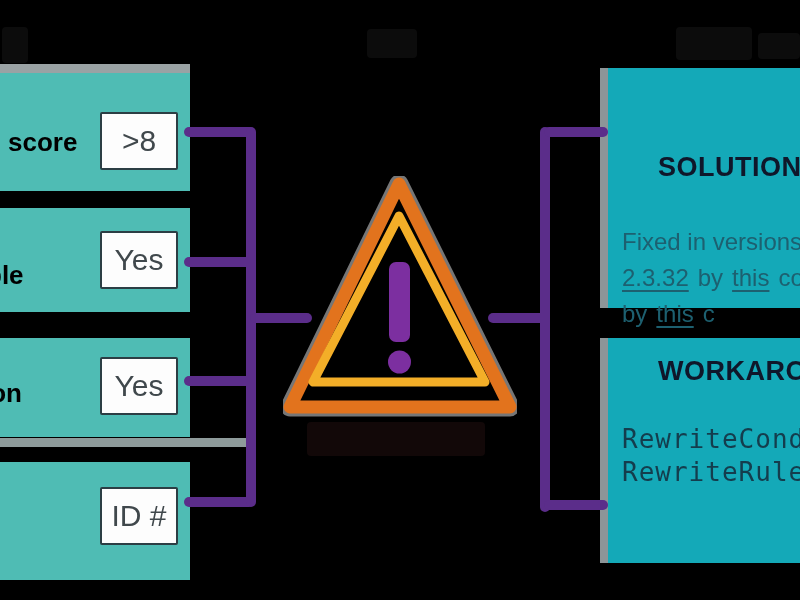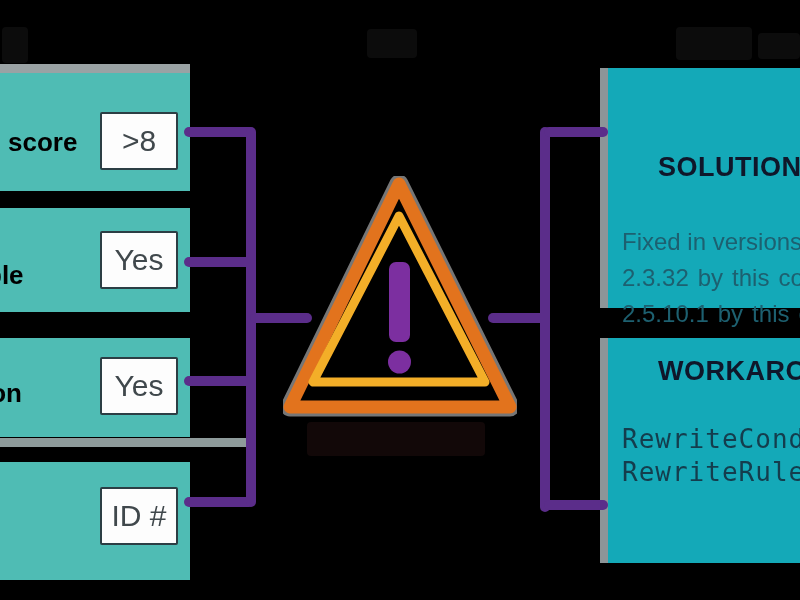--- a/index.html
+++ b/index.html
@@ -22,21 +22,21 @@
   .rbox{
     position:absolute;left:600px;width:210px;background:#14a9b8;
     border-left:8px solid #8d9598;box-sizing:border-box;
   }
   .rtitle{
     position:absolute;left:14px;font-weight:bold;font-size:27px;color:#0f172a;
     letter-spacing:.5px;white-space:nowrap;margin-left:36px;
   }
   .rbody{position:absolute;left:14px;font-size:24px;color:#1d6070;white-space:nowrap;}
   .fixline{display:inline-flex;gap:9px;align-items:baseline;}
-  .u{text-decoration-thickness:2px;text-underline-offset:4px;}
+  .u{text-decoration:underline;text-decoration-thickness:2px;text-underline-offset:4px;}
   .mono{
     font-family:"DejaVu Sans Mono",monospace;font-size:26px;color:#143d4d;
     letter-spacing:1px;white-space:nowrap;position:absolute;left:14px;
   }
   
   .pl{position:absolute;background:#5b2d8a;}
   .pl.h{height:10px;border-radius:5px;}
   .pl.v{width:10px;border-radius:5px;}
   
   .trim{position:absolute;background:#8e9b9b;}
@@ -87,21 +87,20 @@
   <div class="rbox" style="top:68px;height:240px">
     <div class="rtitle" style="top:84px">SOLUTION</div>
     <div class="rbody" style="top:160px">Fixed in versions</div>
     <div class="rbody fixline" style="top:196px">
       <span class="u">2.3.32</span>
       <span>by</span>
       <span class="u">this</span>
       <span>co</span>
     </div>
     <div class="rbody fixline" style="top:232px">
-      <span class="u">2.5.10.1</span>
       <span>by</span>
       <span class="u">this</span>
       <span>c</span>
     </div>
   </div>
 
   <div class="rbox" style="top:338px;height:225px">
     <div class="rtitle" style="top:18px">WORKAROUND</div>
     <div class="mono" style="top:86px">RewriteCond</div>
     <div class="mono" style="top:119px">RewriteRule</div>

